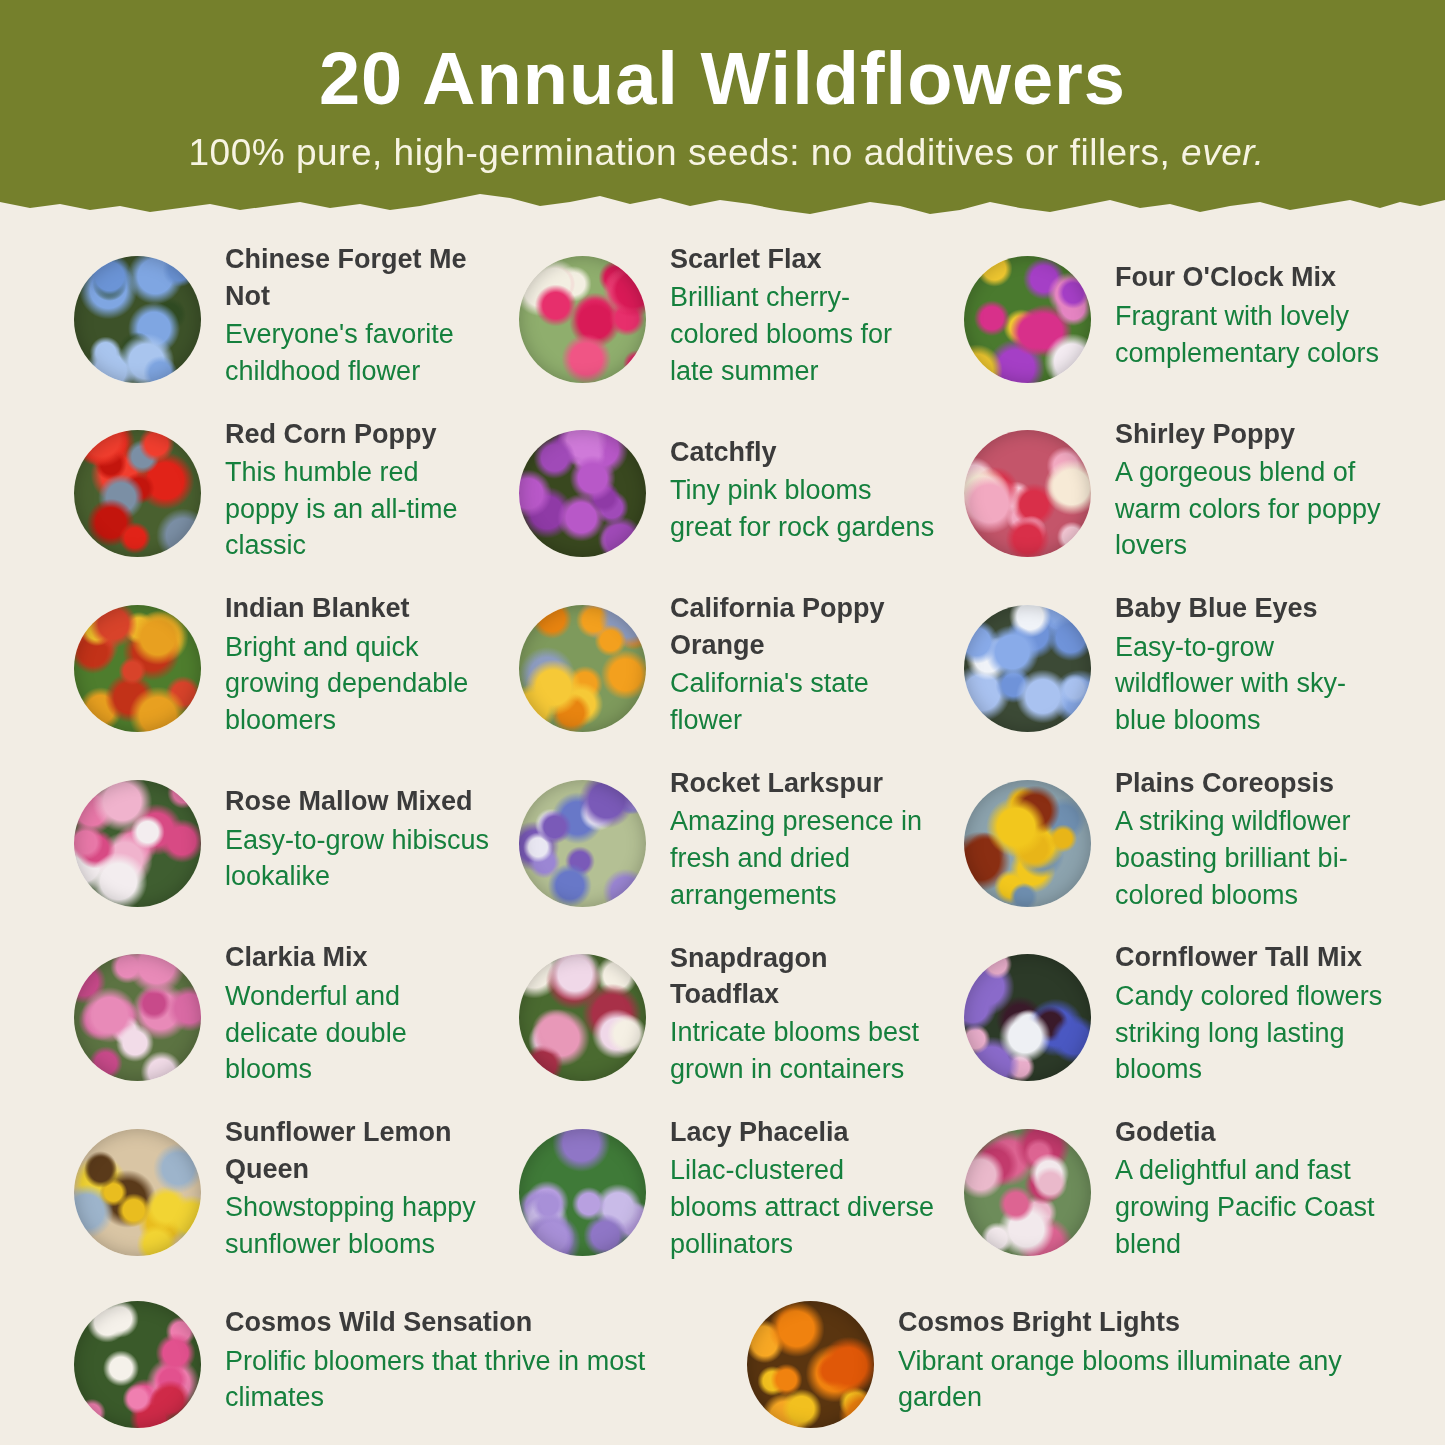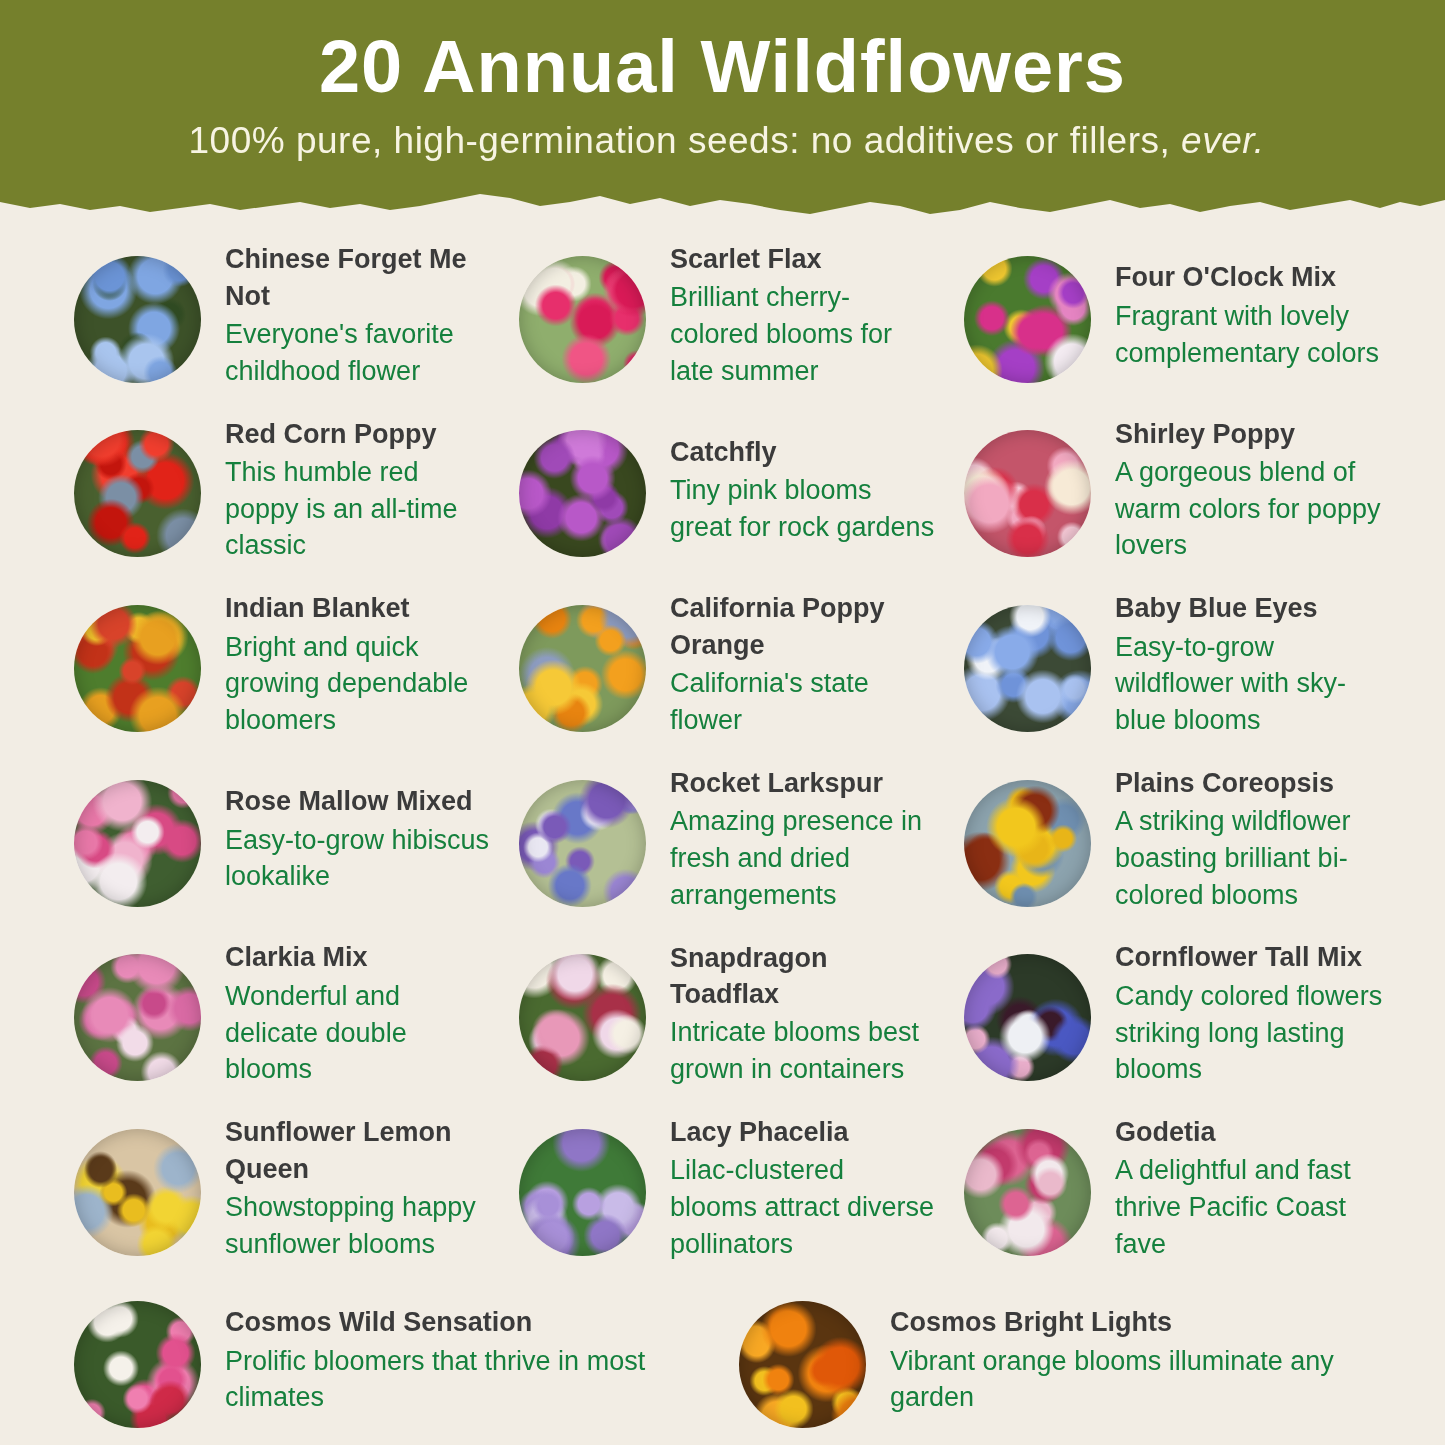--- a/index.html
+++ b/index.html
@@ -6,21 +6,21 @@
   html, body {
     margin: 0; padding: 0;
     width: 1445px; height: 1445px;
     background: #f2ede4;
     font-family: "Liberation Sans", sans-serif;
     overflow: hidden;
   }
   .banner {
     background: #75802c;
     text-align: center;
-    padding-top: 30px;
+    padding-top: 42px;
     height: 192px;
   }
   .banner h1 {
     margin: 0;
     color: #ffffff;
     font-size: 74px;
     font-weight: 700;
     letter-spacing: 1px;
     line-height: 1.0;
   }
@@ -40,21 +40,21 @@
   .grid {
     display: grid;
     grid-template-columns: 1fr 1fr 1fr;
     column-gap: 26px;
     row-gap: 26px;
     padding: 22px 62px 0 74px;
   }
   .grid-bottom {
     display: grid;
     grid-template-columns: 645px 1fr;
-    column-gap: 20px;
+    column-gap: 28px;
     padding: 30px 62px 0 74px;
   }
   .cell { display: flex; gap: 24px; align-items: center; }
   .photo {
     width: 127px; height: 127px;
     border-radius: 50%;
     flex: none;
     margin-top: 8px;
     box-shadow: inset 0 0 18px rgba(0,0,0,0.25);
   }
@@ -219,21 +219,21 @@
     <div class="text">
       <h3 class="name">Lacy Phacelia</h3>
       <p class="desc">Lilac-clustered blooms attract diverse pollinators</p>
     </div>
   </div>
 
   <div class="cell">
     <div class="photo" style="background-image: radial-gradient(18px 18px at 41% 59%, rgb(221, 100, 146) 62%, transparent 100%), radial-gradient(17px 17px at 68% 43%, rgb(234, 185, 203) 62%, transparent 100%), radial-gradient(20px 20px at 67% 35%, rgb(242, 233, 236) 62%, transparent 100%), radial-gradient(20px 20px at 63% 44%, rgb(194, 58, 108) 62%, transparent 100%), radial-gradient(15px 15px at 59% 19%, rgb(221, 100, 146) 62%, transparent 100%), radial-gradient(24px 24px at 13% 36%, rgb(234, 185, 203) 62%, transparent 100%), radial-gradient(28px 28px at 49% 79%, rgb(242, 233, 236) 62%, transparent 100%), radial-gradient(28px 28px at 62% 14%, rgb(194, 58, 108) 62%, transparent 100%), radial-gradient(28px 28px at 64% 91%, rgb(221, 100, 146) 62%, transparent 100%), radial-gradient(18px 18px at 59% 66%, rgb(234, 185, 203) 62%, transparent 100%), radial-gradient(16px 16px at 26% 86%, rgb(242, 233, 236) 62%, transparent 100%), radial-gradient(24px 24px at 24% 28%, rgb(194, 58, 108) 62%, transparent 100%), radial-gradient(28px 28px at 35% 23%, rgb(221, 100, 146) 62%, transparent 100%); background-color: rgb(109, 140, 90);"></div>
     <div class="text">
       <h3 class="name">Godetia</h3>
-      <p class="desc">A delightful and fast thrive Pacific Coast fave</p>
+      <p class="desc">A delightful and fast growing Pacific Coast blend</p>
     </div>
   </div>
 </main>
 <section class="grid-bottom" id="bottom-grid">
   <div class="cell">
     <div class="photo" style="background-image: radial-gradient(14px 14px at 14% 88%, rgb(240, 127, 176) 62%, transparent 100%), radial-gradient(15px 15px at 71% 79%, rgb(207, 42, 72) 62%, transparent 100%), radial-gradient(19px 19px at 36% 14%, rgb(245, 241, 234) 62%, transparent 100%), radial-gradient(20px 20px at 80% 41%, rgb(226, 81, 142) 62%, transparent 100%), radial-gradient(15px 15px at 50% 77%, rgb(240, 127, 176) 62%, transparent 100%), radial-gradient(20px 20px at 76% 78%, rgb(207, 42, 72) 62%, transparent 100%), radial-gradient(20px 20px at 26% 17%, rgb(245, 241, 234) 62%, transparent 100%), radial-gradient(17px 17px at 76% 62%, rgb(226, 81, 142) 62%, transparent 100%), radial-gradient(27px 27px at 78% 65%, rgb(240, 127, 176) 62%, transparent 100%), radial-gradient(22px 22px at 61% 93%, rgb(207, 42, 72) 62%, transparent 100%), radial-gradient(18px 18px at 37% 53%, rgb(245, 241, 234) 62%, transparent 100%), radial-gradient(20px 20px at 56% 77%, rgb(226, 81, 142) 62%, transparent 100%), radial-gradient(15px 15px at 84% 24%, rgb(240, 127, 176) 62%, transparent 100%); background-color: rgb(58, 90, 42);"></div>
     <div class="text">
       <h3 class="name">Cosmos Wild Sensation</h3>
       <p class="desc">Prolific bloomers that thrive in most climates</p>
     </div>

